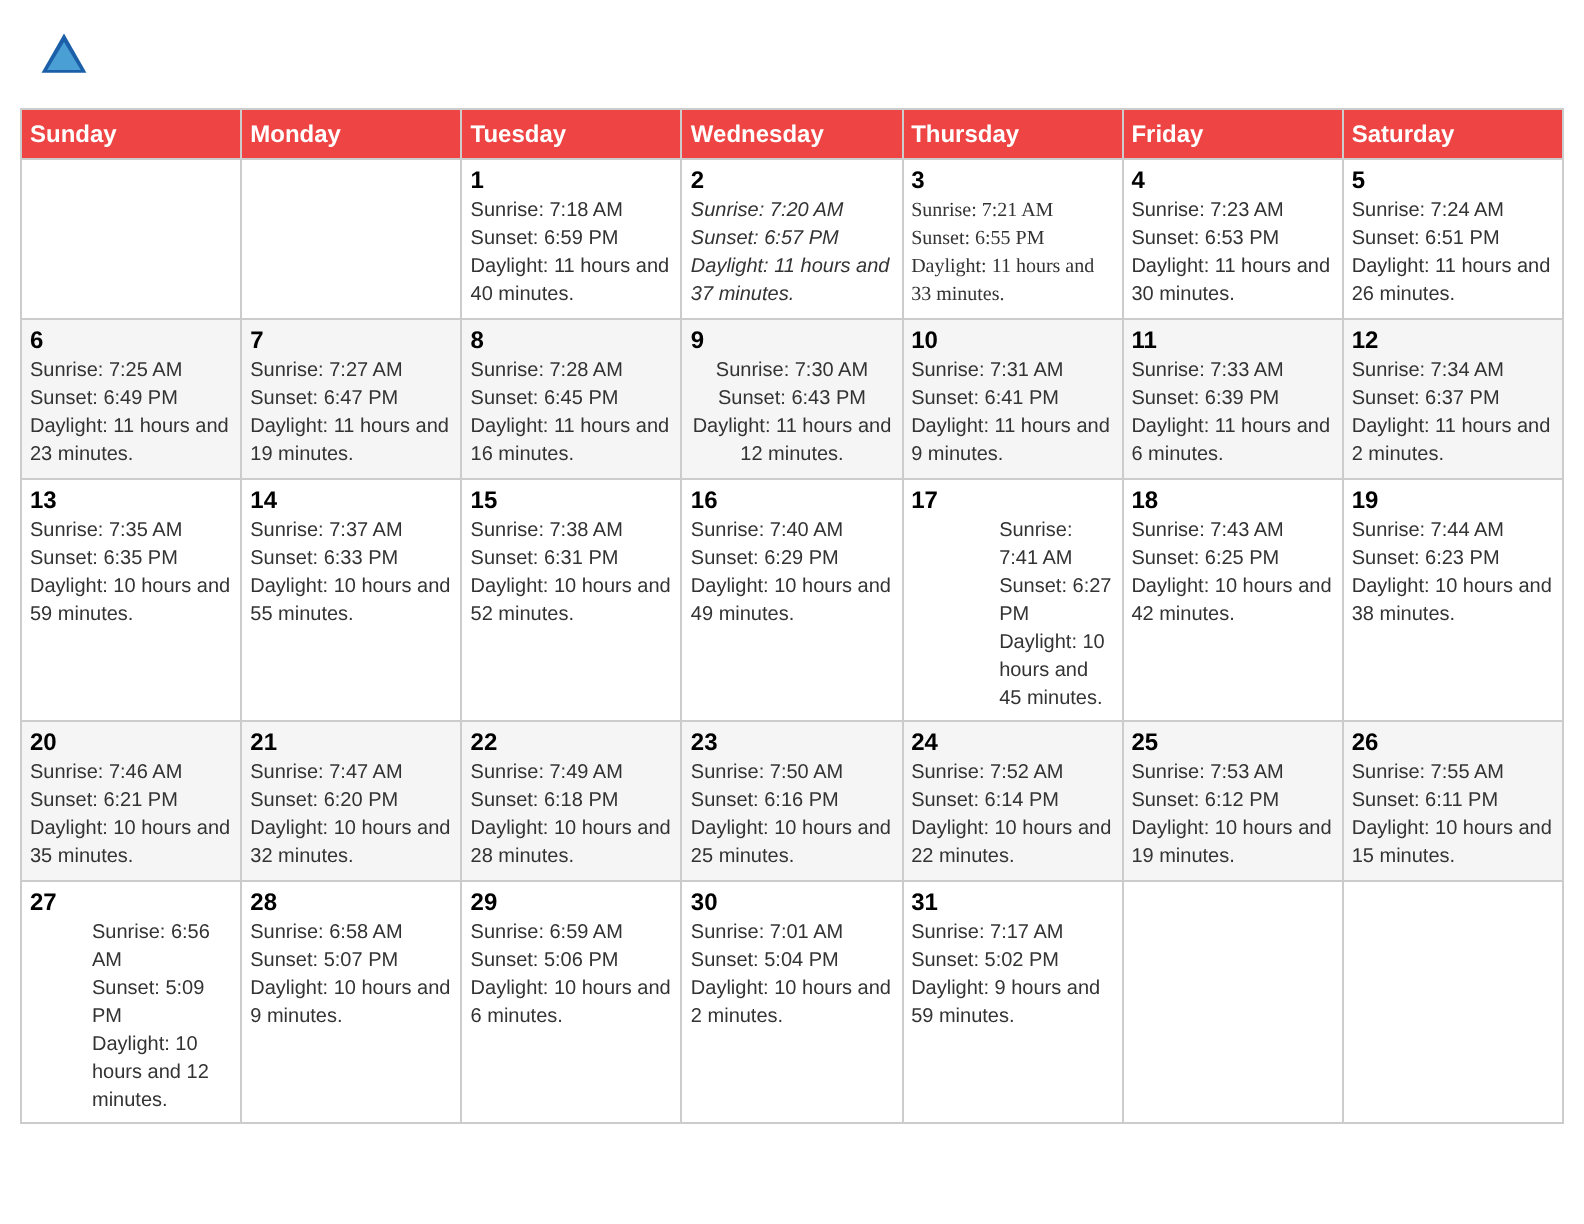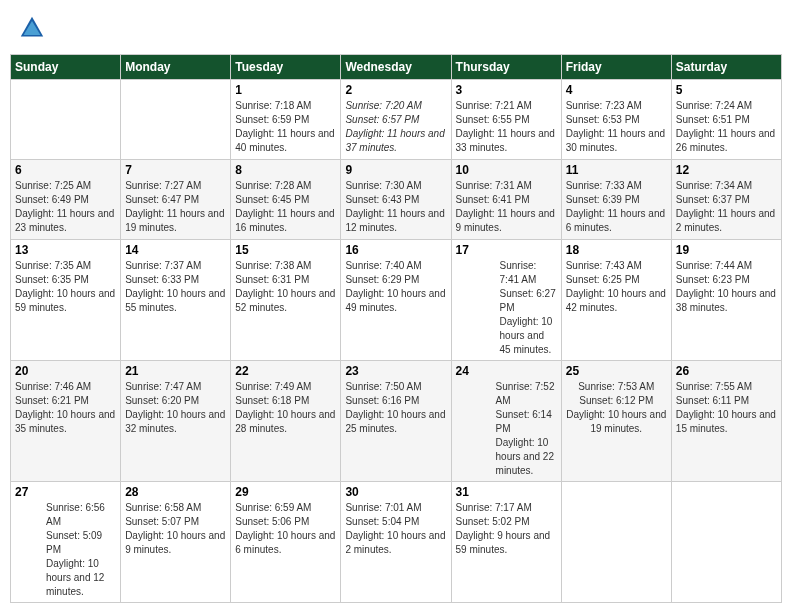--- a/index.html
+++ b/index.html
@@ -46,21 +46,21 @@
     .location {
       font-size: 14px;
       color: #555;
     }
     .calendar {
       width: 100%;
       border-collapse: collapse;
       font-size: 11px;
     }
     .calendar th {
-      background: #14532d;
+      background: #ef4444;
       color: #fff;
       padding: 5px 4px;
       text-align: left;
       font-size: 12px;
       border: 1px solid #ccc;
     }
     .calendar td {
       border: 1px solid #ccc;
       vertical-align: top;
       padding: 3px 4px;
@@ -127,21 +127,21 @@
 Daylight: 11 hours and 40 minutes.</div>
         </td>
         <td>
           <span class="day-num">2</span>
           <div class="cell-info" style="white-space: pre-line; font-style: italic;">Sunrise: 7:20 AM
 Sunset: 6:57 PM
 Daylight: 11 hours and 37 minutes.</div>
         </td>
         <td>
           <span class="day-num">3</span>
-          <div class="cell-info" style="white-space: pre-line;">Sunrise: 7:21 AM
+          <div class="cell-info" style="white-space: pre-line; font-family: Liberation Serif, serif;">Sunrise: 7:21 AM
 Sunset: 6:55 PM
 Daylight: 11 hours and 33 minutes.</div>
         </td>
         <td>
           <span class="day-num">4</span>
           <div class="cell-info" style="white-space: pre-line;">Sunrise: 7:23 AM
 Sunset: 6:53 PM
 Daylight: 11 hours and 30 minutes.</div>
         </td>
         <td>
@@ -165,21 +165,21 @@
 Daylight: 11 hours and 19 minutes.</div>
         </td>
         <td>
           <span class="day-num">8</span>
           <div class="cell-info" style="white-space: pre-line;">Sunrise: 7:28 AM
 Sunset: 6:45 PM
 Daylight: 11 hours and 16 minutes.</div>
         </td>
         <td>
           <span class="day-num">9</span>
-          <div class="cell-info" style="white-space: pre-line;">Sunrise: 7:30 AM
+          <div class="cell-info" style="white-space: pre-line; text-align: center;">Sunrise: 7:30 AM
 Sunset: 6:43 PM
 Daylight: 11 hours and 12 minutes.</div>
         </td>
         <td>
           <span class="day-num">10</span>
           <div class="cell-info" style="white-space: pre-line;">Sunrise: 7:31 AM
 Sunset: 6:41 PM
 Daylight: 11 hours and 9 minutes.</div>
         </td>
         <td>
@@ -259,27 +259,27 @@
 Daylight: 10 hours and 28 minutes.</div>
         </td>
         <td>
           <span class="day-num">23</span>
           <div class="cell-info" style="white-space: pre-line;">Sunrise: 7:50 AM
 Sunset: 6:16 PM
 Daylight: 10 hours and 25 minutes.</div>
         </td>
         <td>
           <span class="day-num">24</span>
-          <div class="cell-info" style="white-space: pre-line; margin-left: 40px;">Sunrise: 7:52 AM
+          <div class="cell-info" style="white-space: pre-line;">Sunrise: 7:52 AM
 Sunset: 6:14 PM
 Daylight: 10 hours and 22 minutes.</div>
         </td>
         <td>
           <span class="day-num">25</span>
-          <div class="cell-info" style="white-space: pre-line; text-align: center;">Sunrise: 7:53 AM
+          <div class="cell-info" style="white-space: pre-line;">Sunrise: 7:53 AM
 Sunset: 6:12 PM
 Daylight: 10 hours and 19 minutes.</div>
         </td>
         <td>
           <span class="day-num">26</span>
           <div class="cell-info" style="white-space: pre-line;">Sunrise: 7:55 AM
 Sunset: 6:11 PM
 Daylight: 10 hours and 15 minutes.</div>
         </td>
       </tr>

